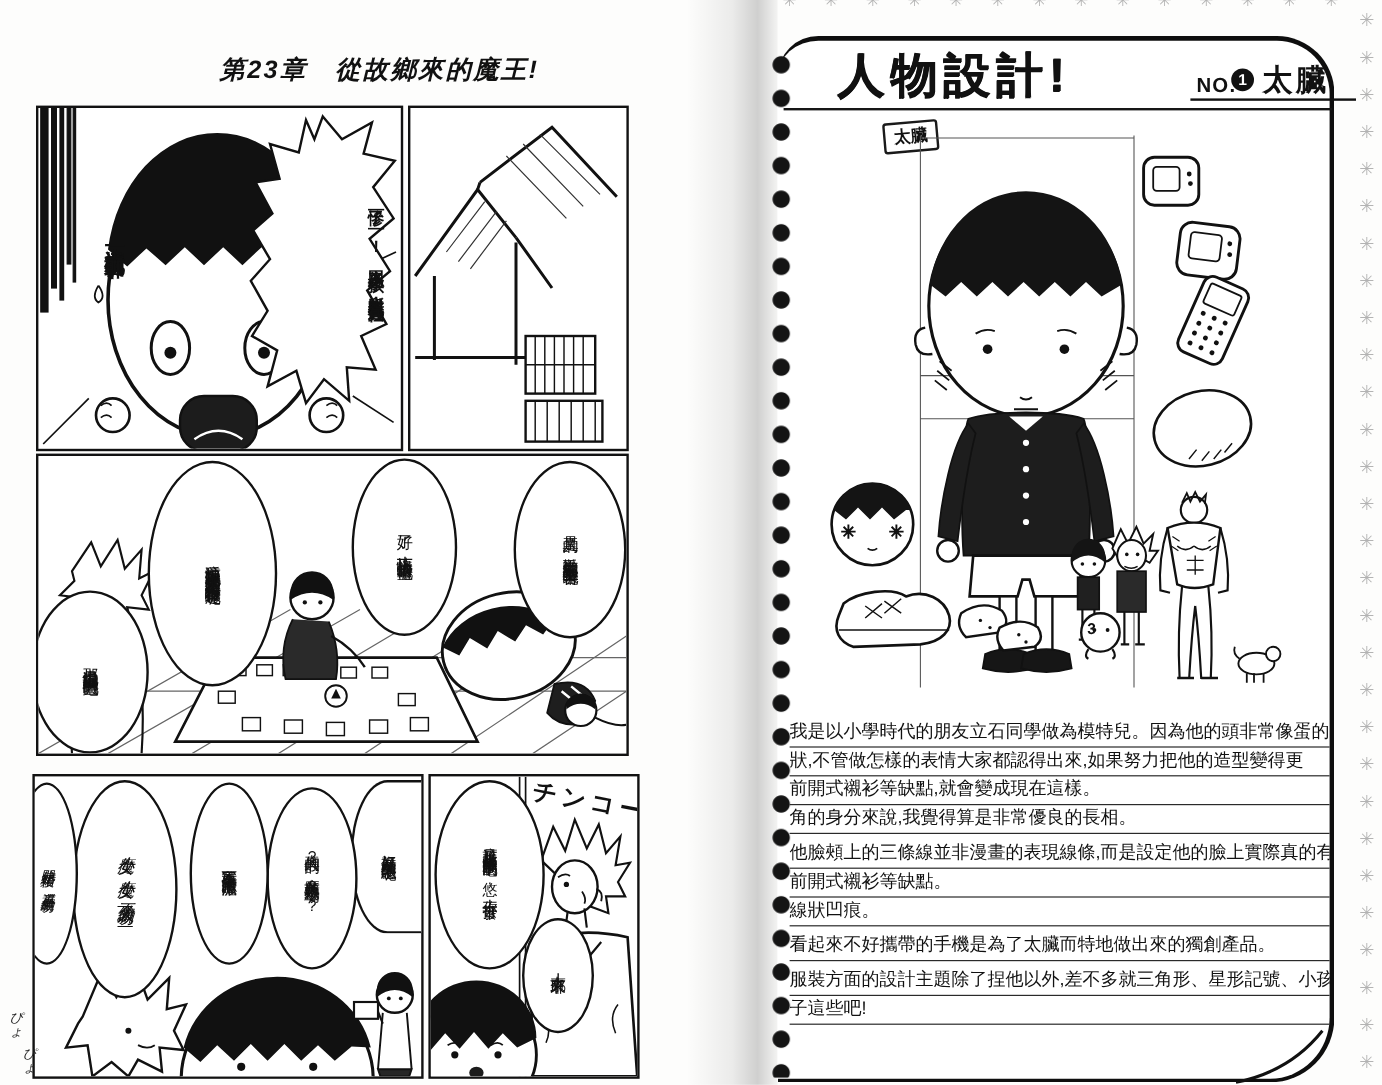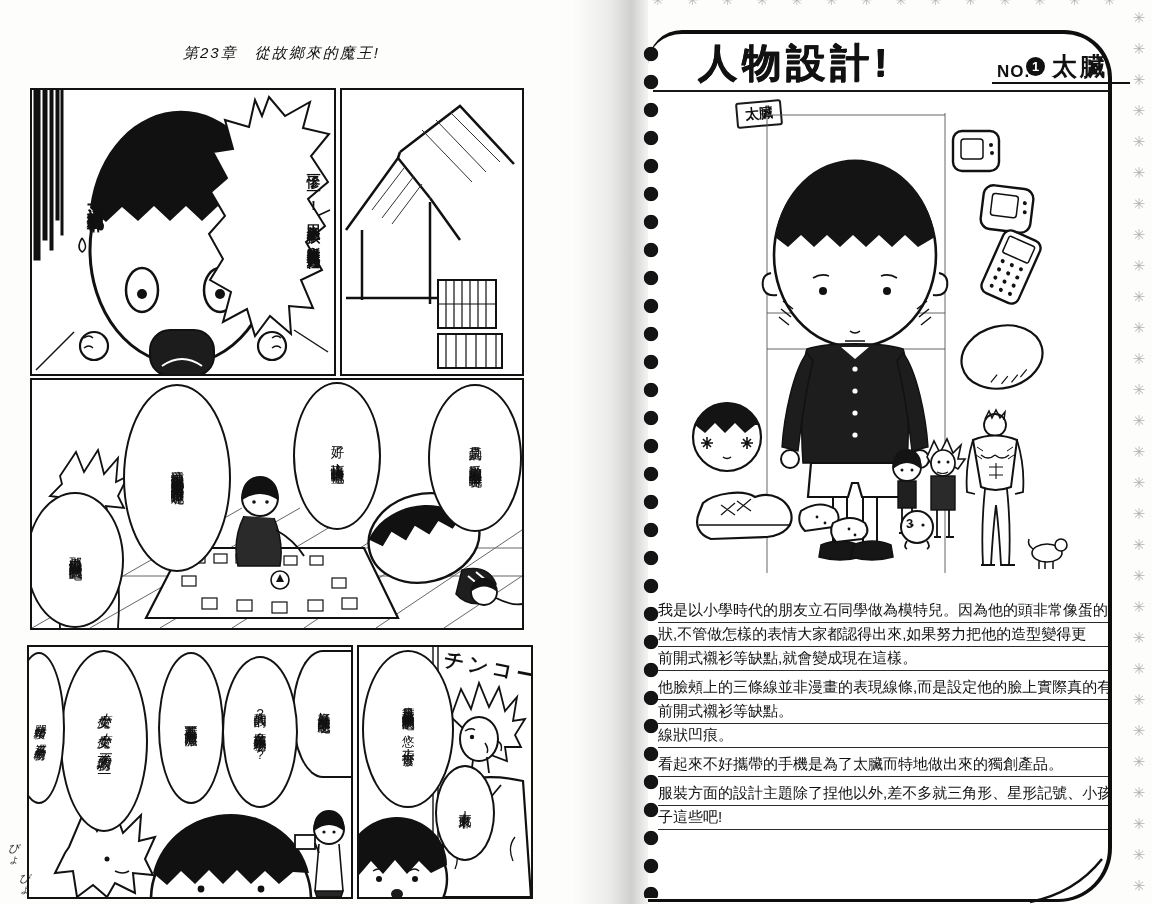--- a/index.html
+++ b/index.html
@@ -12,21 +12,21 @@
   .panel svg{position:absolute;left:0;top:0;}
   .vtext{writing-mode:vertical-rl;text-orientation:upright;letter-spacing:1px;line-height:1.32;}
   .bubble{
     position:absolute;background:#fff;border:2px solid #121212;border-radius:50%;
     display:flex;align-items:center;justify-content:center;text-align:center;
     box-sizing:border-box;padding:10px 8px;
   }
   .hand{font-family:"DejaVu Serif",serif;font-style:italic;}
   .freetext{position:absolute;display:flex;align-items:flex-start;justify-content:center;}
   .chapter-title{
-    position:absolute;left:183px;top:44px;font-size:15px;font-weight:normal;
+    position:absolute;left:183px;top:44px;font-size:21px;font-weight:bold;
     font-style:italic;letter-spacing:2px;white-space:nowrap;
   }
   
   .notebook{
     position:absolute;left:648px;top:30px;width:464px;height:872px;background:#fff;
     border-top:4px solid #0e0e0e;border-right:4px solid #0e0e0e;border-bottom:3px solid #0e0e0e;
     border-radius:34px 48px 54px 0;box-sizing:border-box;
   }
   .spiral{
     position:absolute;left:641px;top:40px;width:20px;height:858px;
@@ -422,20 +422,21 @@
     <circle cx="406" cy="450" r="6" fill="#fff" stroke="#111" stroke-width="1.6"></circle>
     <path d="M384,466 v8 M390,466 v8 M398,466 v8 M378,454 q-6,-4 -4,-10" stroke="#111" stroke-width="1.5" fill="none"></path>
   </g>
 </svg>
 <div class="creature-mark">3</div>
 
 <div class="notes">
   <div class="note-line">我是以小學時代的朋友立石同學做為模特兒。因為他的頭非常像蛋的形</div>
   <div class="note-line">狀,不管做怎樣的表情大家都認得出來,如果努力把他的造型變得更</div>
   <div class="note-line">前開式襯衫等缺點,就會變成現在這樣。</div>
+  <div class="note-line">角的身分來說,我覺得算是非常優良的長相。</div>
   <div class="note-line pstart">他臉頰上的三條線並非漫畫的表現線條,而是設定他的臉上實際真的有</div>
   <div class="note-line">前開式襯衫等缺點。</div>
   <div class="note-line">線狀凹痕。</div>
   <div class="note-line pstart">看起來不好攜帶的手機是為了太臟而特地做出來的獨創產品。</div>
   <div class="note-line pstart">服裝方面的設計主題除了捏他以外,差不多就三角形、星形記號、小孩</div>
   <div class="note-line">子這些吧!</div>
 </div>
 
 <svg class="abs" style="left:1000px;top:845px;" width="130" height="59" viewBox="0 0 130 59">
   <path d="M30,57 Q75,48 102,14" stroke="#111" stroke-width="2.5" fill="none"></path>

